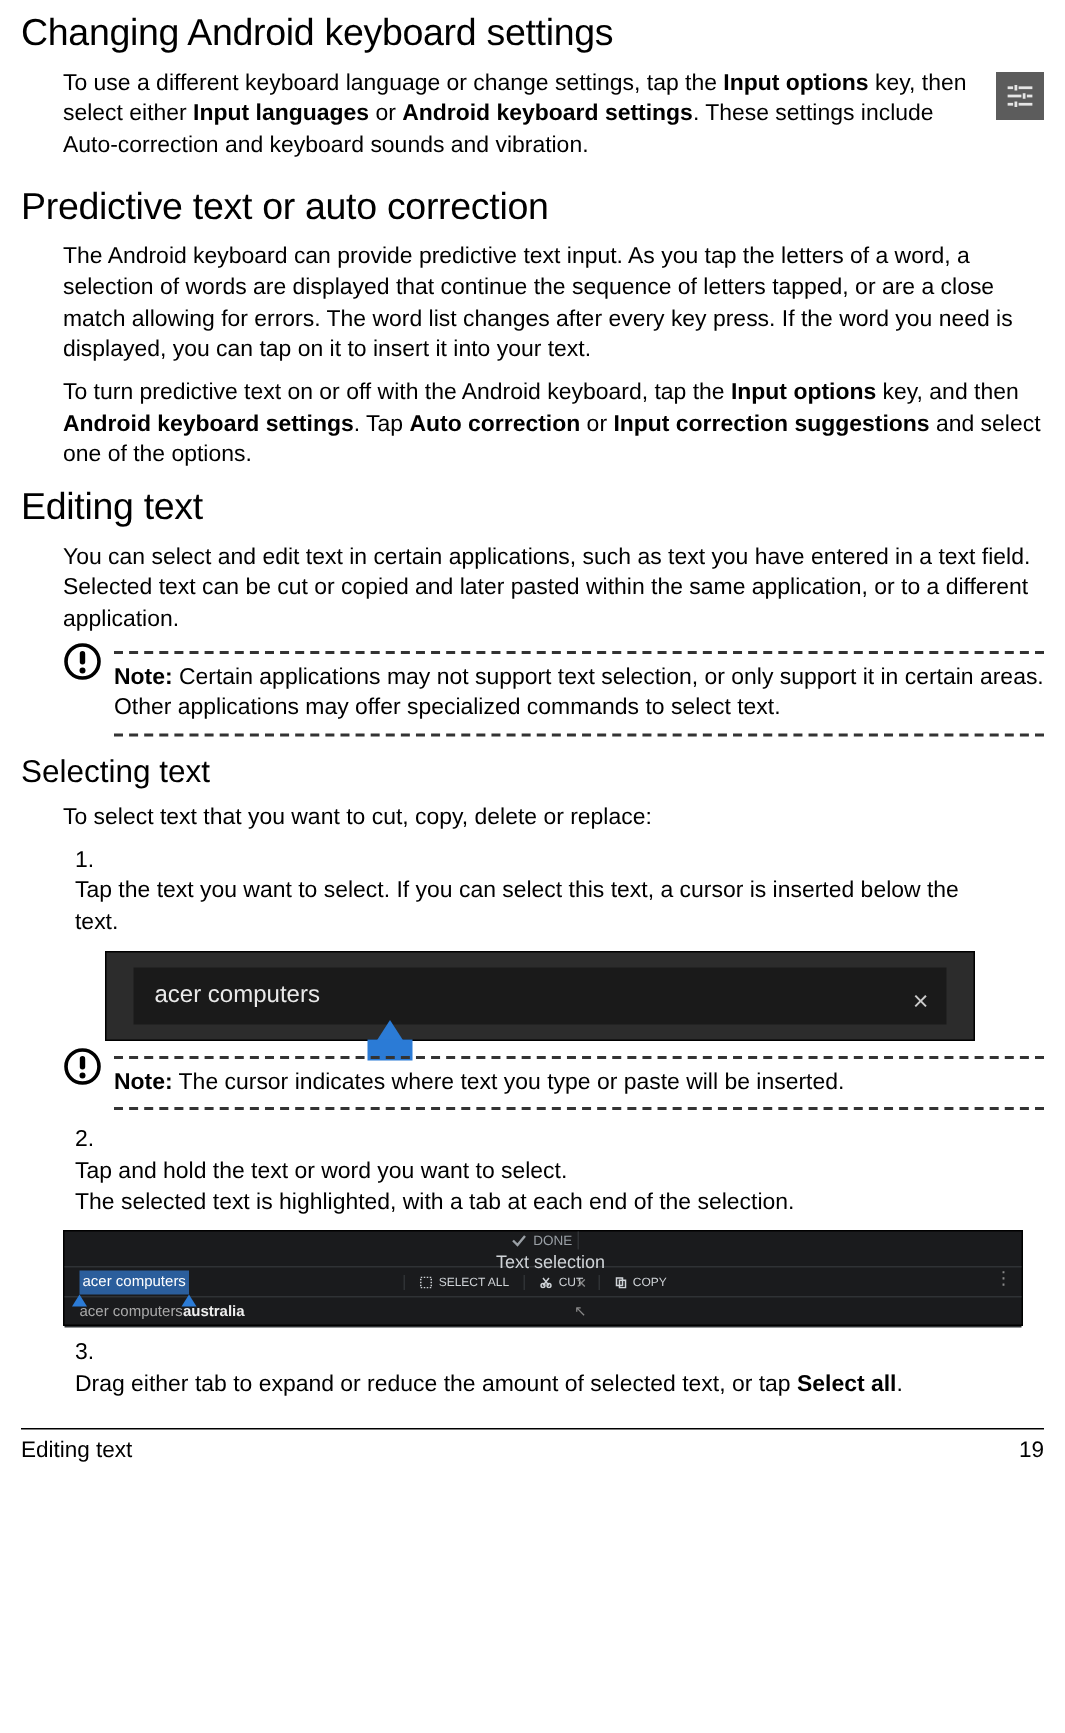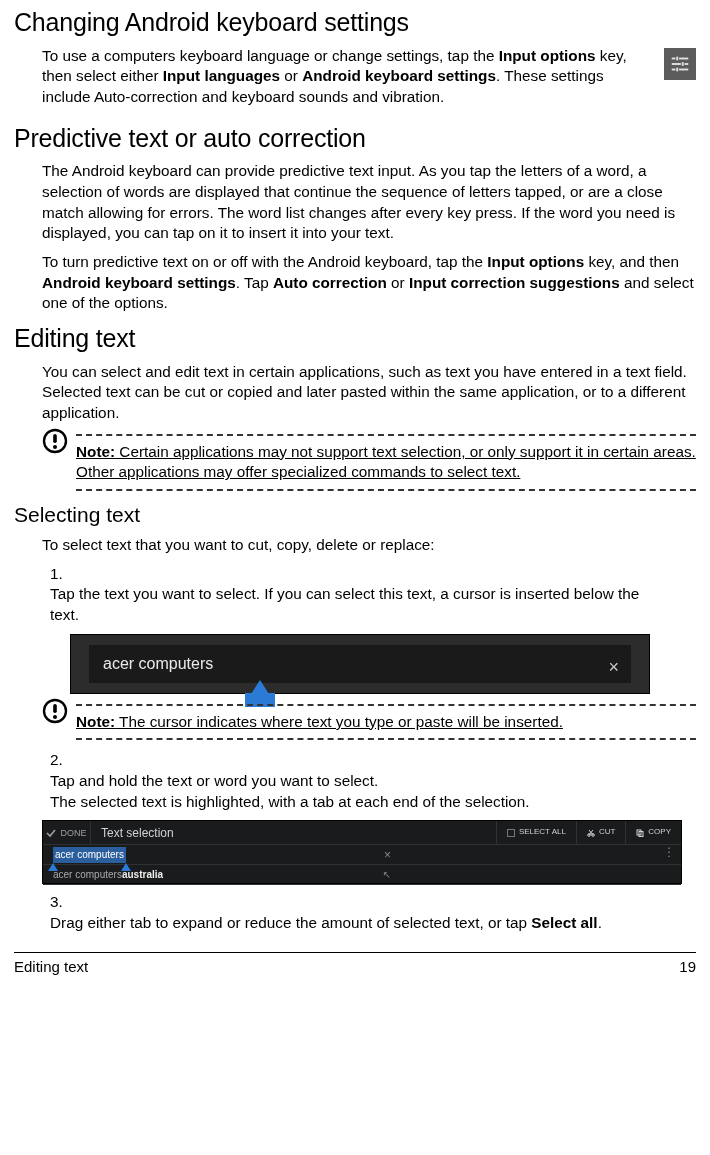--- a/index.html
+++ b/index.html
@@ -34,21 +34,20 @@
     background: #5c5c5c;
     display: flex;
     align-items: center;
     justify-content: center;
     margin: 2px 0 4px 12px;
   }
   .float-icon svg { display: block; }
   .note-block {
     margin: 10px 0 10px 28px;
     position: relative;
-    text-decoration: underline;
   }
   .note-icon {
     position: absolute;
     left: 0;
     top: -6px;
     width: 26px;
     height: 26px;
   }
   .dashed {
     border: none;
@@ -127,20 +126,21 @@
     border: 1px solid #000;
     position: relative;
     color: #d8d8d8;
   }
   .select-top {
     height: 24px;
     display: flex;
     align-items: center;
     font-size: 9px;
     border-bottom: 1px solid #2f3235;
+    flex-direction: column;
   }
   .select-done {
     width: 48px;
     text-align: center;
     border-right: 1px solid #2f3235;
     display: flex;
     align-items: center;
     justify-content: center;
     gap: 4px;
     height: 100%;
@@ -232,21 +232,21 @@
     <rect x="3" y="11" width="10" height="2"></rect>
       <rect x="14" y="10" width="2" height="4"></rect>
       <rect x="17" y="11" width="4" height="2"></rect>
     <rect x="3" y="17" width="4" height="2"></rect>
       <rect x="8" y="16" width="2" height="4"></rect>
       <rect x="11" y="17" width="10" height="2"></rect>
   </svg>
 </div>
 
 <p class="body-p">
-  <span>To use a computers keyboard language or change settings, tap the </span><b>Input options</b><span> key, then select either </span><b>Input languages</b><span> or </span><b>Android keyboard settings</b><span>. These settings include Auto-correction and keyboard sounds and vibration.</span>
+  <span>To use a different keyboard language or change settings, tap the </span><b>Input options</b><span> key, then select either </span><b>Input languages</b><span> or </span><b>Android keyboard settings</b><span>. These settings include Auto-correction and keyboard sounds and vibration.</span>
 </p>
 <div class="clear"></div>
 
 <h1>Predictive text or auto correction</h1>
 <p class="body-p">The Android keyboard can provide predictive text input. As you tap the letters of a word, a selection of words are displayed that continue the sequence of letters tapped, or are a close match allowing for errors. The word list changes after every key press. If the word you need is displayed, you can tap on it to insert it into your text.</p>
 <p class="body-p">
   <span>To turn predictive text on or off with the Android keyboard, tap the </span><b>Input options</b><span> key, and then </span><b>Android keyboard settings</b><span>. Tap </span><b>Auto correction</b><span> or </span><b>Input correction suggestions</b><span> and select one of the options.</span>
 </p>
 
 <h1>Editing text</h1>

